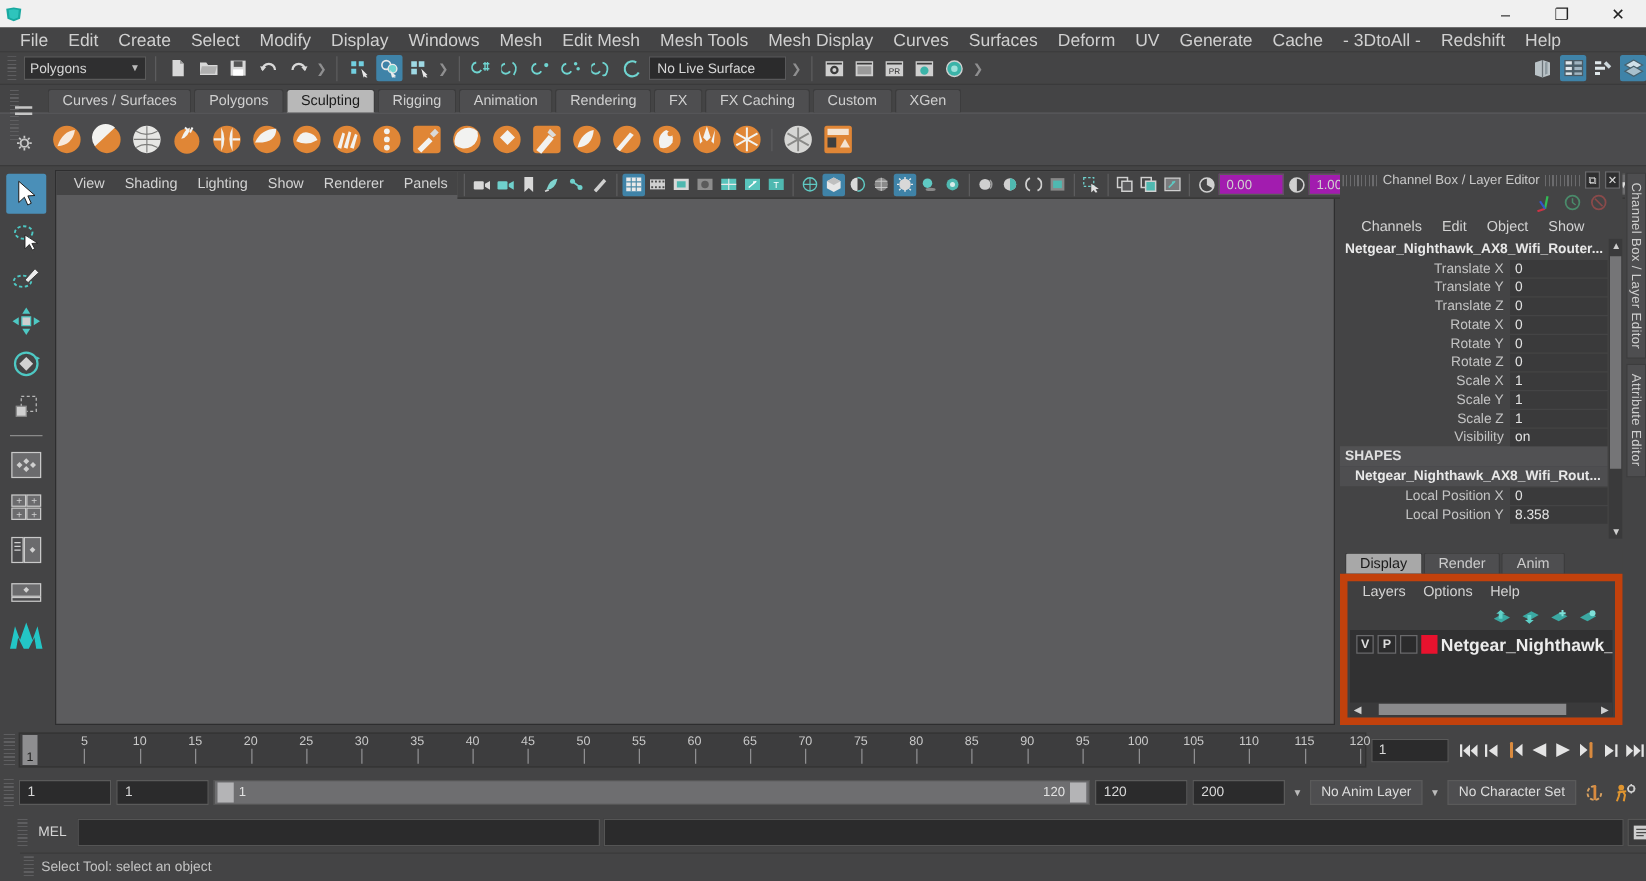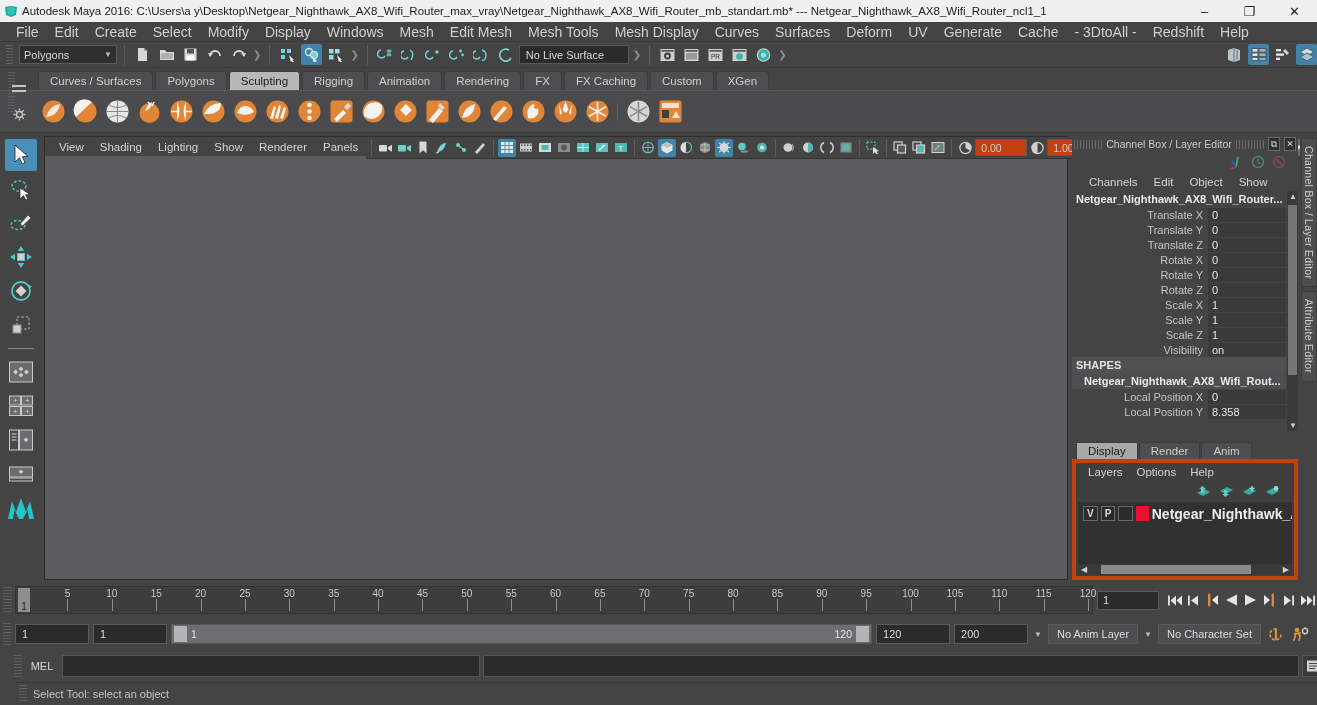--- a/index.html
+++ b/index.html
@@ -103,21 +103,21 @@
     display:flex; flex-direction:row;
   }
   .vp-menubar{ height:19px; display:flex; align-items:center; gap:0px; padding-left:6px;
      background:#444445;}
   .vp-menu{ padding:1px 8px; font-size:11.5px; color:#d3d3d3;}
   .vp-toolbar{ height:22px; display:flex; align-items:center; gap:1px; padding-left:2px;
      background:#444445; border-bottom:1px solid #343435;}
   .vbtn{ width:18px; height:18px; display:flex; align-items:center; justify-content:center;
      border-radius:2px; flex:0 0 auto;}
   .vbtn.on{ background:#3f83a8;}
-  .vfield{ width:52px; height:17px; background:#c2410c; border:1px solid #5a5a5a;
+  .vfield{ width:52px; height:17px; background:#a21caf; border:1px solid #5a5a5a;
      color:#d0d0d0; font-size:10.5px; display:flex; align-items:center; padding:0 5px;}
   .gamma-combo{ width:168px; height:17px; background:#6c6c6e; border:1px solid #5a5a5a;
      color:#eee; font-size:11px; display:flex; align-items:center; padding:0 6px;}
   .gamma-arrow{ width:22px; height:17px; background:#6c6c6e; border:1px solid #5a5a5a;
      border-left:none; display:flex; align-items:center; justify-content:center;
      font-size:8px; color:#ddd;}
   .vp-canvas{ flex:1; position:relative; background:#5c5c5e; overflow:hidden; }
   .persp-label{ position:absolute; bottom:4px; left:0; right:0; text-align:center;
      font-size:11px; color:#e6e6e6; font-weight:bold;}
   .axis-gizmo{ position:absolute; left:12px; bottom:12px; width:40px; height:40px;}
@@ -157,21 +157,21 @@
   
   .layereditor{
     position:absolute; left:1072px; top:440px; width:226px; height:140px;
     background:#444445; display:flex; flex-direction:column;
   }
   .le-tabs{ height:19px; display:flex; align-items:flex-end; gap:1px; padding-left:4px;}
   .le-tab{ padding:2px 11px; font-size:11.5px; background:#4e4e50; color:#ccc;
      border:1px solid #3c3c3d; border-bottom:none;
      border-top-left-radius:2px; border-top-right-radius:2px;}
   .le-tab.active{ background:#a8a8a8; color:#1b1b1b;}
-  .le-body{ flex:1; background:#3f3f40; border:4px solid #c2410c; display:flex; flex-direction:column;}
+  .le-body{ flex:1; background:#3f3f40; border:6px solid #c2410c; display:flex; flex-direction:column;}
   .le-menubar{ height:18px; display:flex; align-items:center; gap:2px; padding-left:6px;}
   .le-menu{ padding:1px 6px; font-size:11.5px; color:#d3d3d3;}
   .le-iconrow{ height:20px; display:flex; align-items:center; justify-content:flex-end;
      gap:8px; padding-right:14px;}
   .le-list{ flex:1; background:#313132; margin:1px 2px; position:relative; padding-top:3px;}
   .le-row{ height:17px; display:flex; align-items:center; gap:3px; padding-left:5px;}
   .le-cell{ width:17px; height:15px; background:#2b2b2c; border:1px solid #6a6a6c;
      display:flex; align-items:center; justify-content:center; font-size:10px; color:#ddd;
      font-weight:bold;}
   .le-swatch{ width:15px; height:15px; }
@@ -257,21 +257,20 @@
 
 <div id="app">
 
   <div class="titlebar">
     <div class="tb-logo">
       <svg width="14" height="14" viewBox="0 0 14 14">
         <path d="M1 3 L7 2 L13 3 L12 11 L7 13 L2 11 Z" fill="#18a9a0"></path>
         <path d="M3 4 L7 3.3 L11 4 L10.4 10 L7 11.4 L3.6 10 Z" fill="#2ec4bc"></path>
       </svg>
     </div>
-    <div class="tb-title">Autodesk Maya 2016: C:\Users\a y\Desktop\Netgear_Nighthawk_AX8_Wifi_Router_max_vray\Netgear_Nighthawk_AX8_Wifi_Router_mb_standart.mb*  ---  Netgear_Nighthawk_AX8_Wifi_Router_ncl1_1</div>
     <div class="tb-spacer"></div>
     <div class="tb-btns">
       <div class="tb-btn">–</div>
       <div class="tb-btn">❐</div>
       <div class="tb-btn close">✕</div>
     </div>
   </div>
 
   <div class="menubar">
     <div class="menu-item">File</div>

